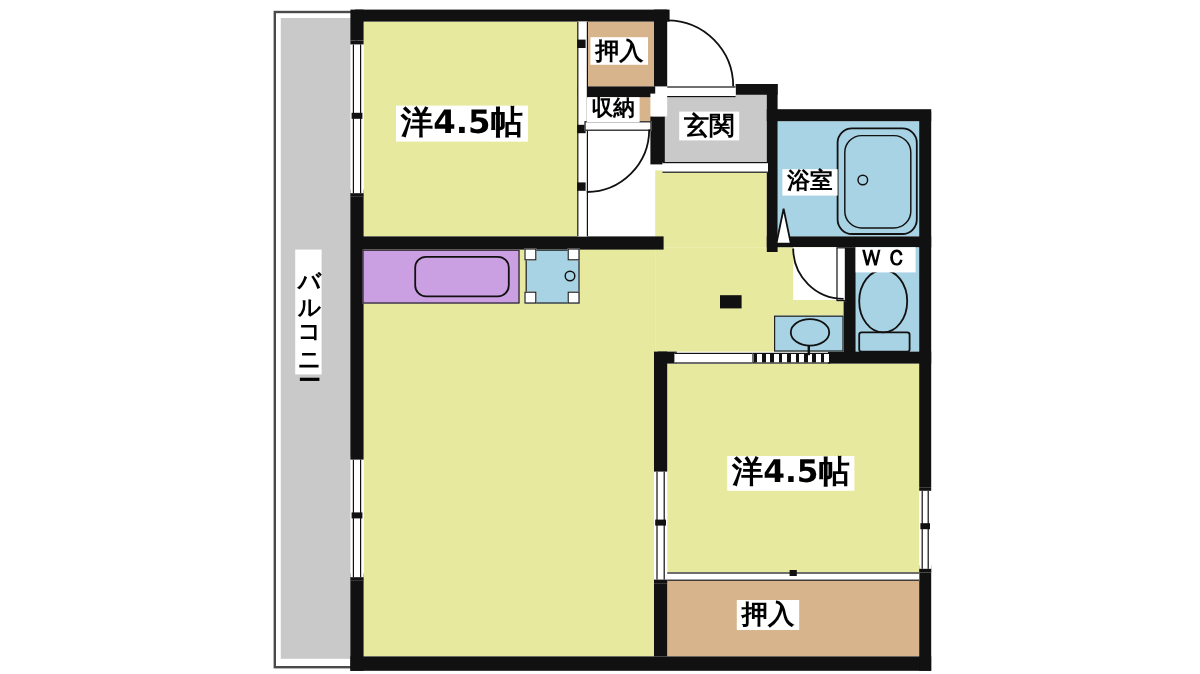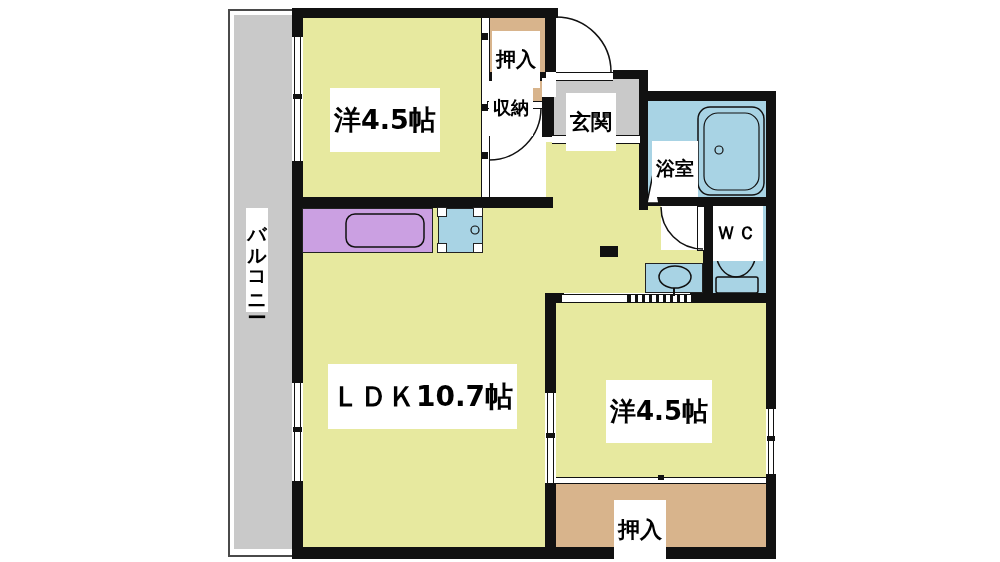--- a/index.html
+++ b/index.html
@@ -10,21 +10,21 @@
   .abs{position:absolute;}
   .wall{position:absolute;background:var(--wall,#111);}
   .room{position:absolute;}
   .fill-room{background:var(--room-fill,#e7e99f);}
   .fill-closet{background:var(--closet-fill,#d8b48c);}
   .fill-wet{background:var(--wet-fill,#a8d3e4);}
   .fill-entry{background:var(--entry-fill,#c9c9c9);}
   .fill-white{background:#fff;}
   .label{
     position:absolute;background:#fff;color:#000;font-weight:bold;
-    line-height:1.05;padding:18px 4px;white-space:nowrap;
+    line-height:1.05;padding:1px 4px;white-space:nowrap;
   }
   .label-v{
     writing-mode:vertical-rl;text-orientation:upright;
     padding:4px 1px;letter-spacing:2px;
   }
   
   .win-v{position:absolute;background:#fff;border-top:3px solid #111;border-bottom:3px solid #111;}
   .win-v::before,.win-v::after{content:"";position:absolute;top:0;bottom:0;width:1px;background:#111;}
   .win-v::before{left:2px;}
   .win-v::after{right:2px;}
@@ -155,17 +155,16 @@
     </g>
   </svg>
 
   <div class="label label-v" style="left:246px;top:208px;font-size:19px;">バルコニー</div>
   <div class="label" style="left:330px;top:88px;font-size:27px;">洋4.5帖</div>
   <div class="label" style="left:492px;top:31px;font-size:20px;">押入</div>
   <div class="label" style="left:489px;top:81px;font-size:18px;">収納</div>
   <div class="label" style="left:566px;top:93px;font-size:21px;">玄関</div>
   <div class="label" style="left:652px;top:141px;font-size:19px;">浴室</div>
   <div class="label" style="left:713px;top:206px;font-size:18px;letter-spacing:3px;">ＷＣ</div>
-  <div class="label" style="left:328px;top:364px;font-size:28px;">ＬＤＫ10.7帖</div>
   <div class="label" style="left:606px;top:380px;font-size:26px;">洋4.5帖</div>
   <div class="label" style="left:614px;top:500px;font-size:22px;">押入</div>
 
 </div>
 
 </body></html>

